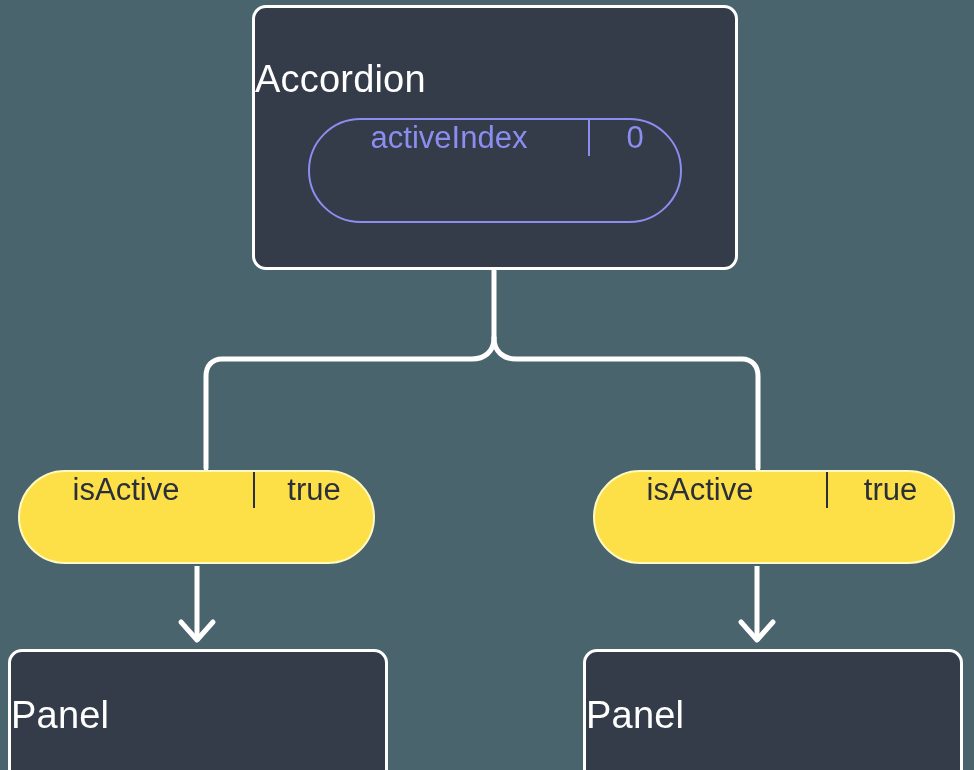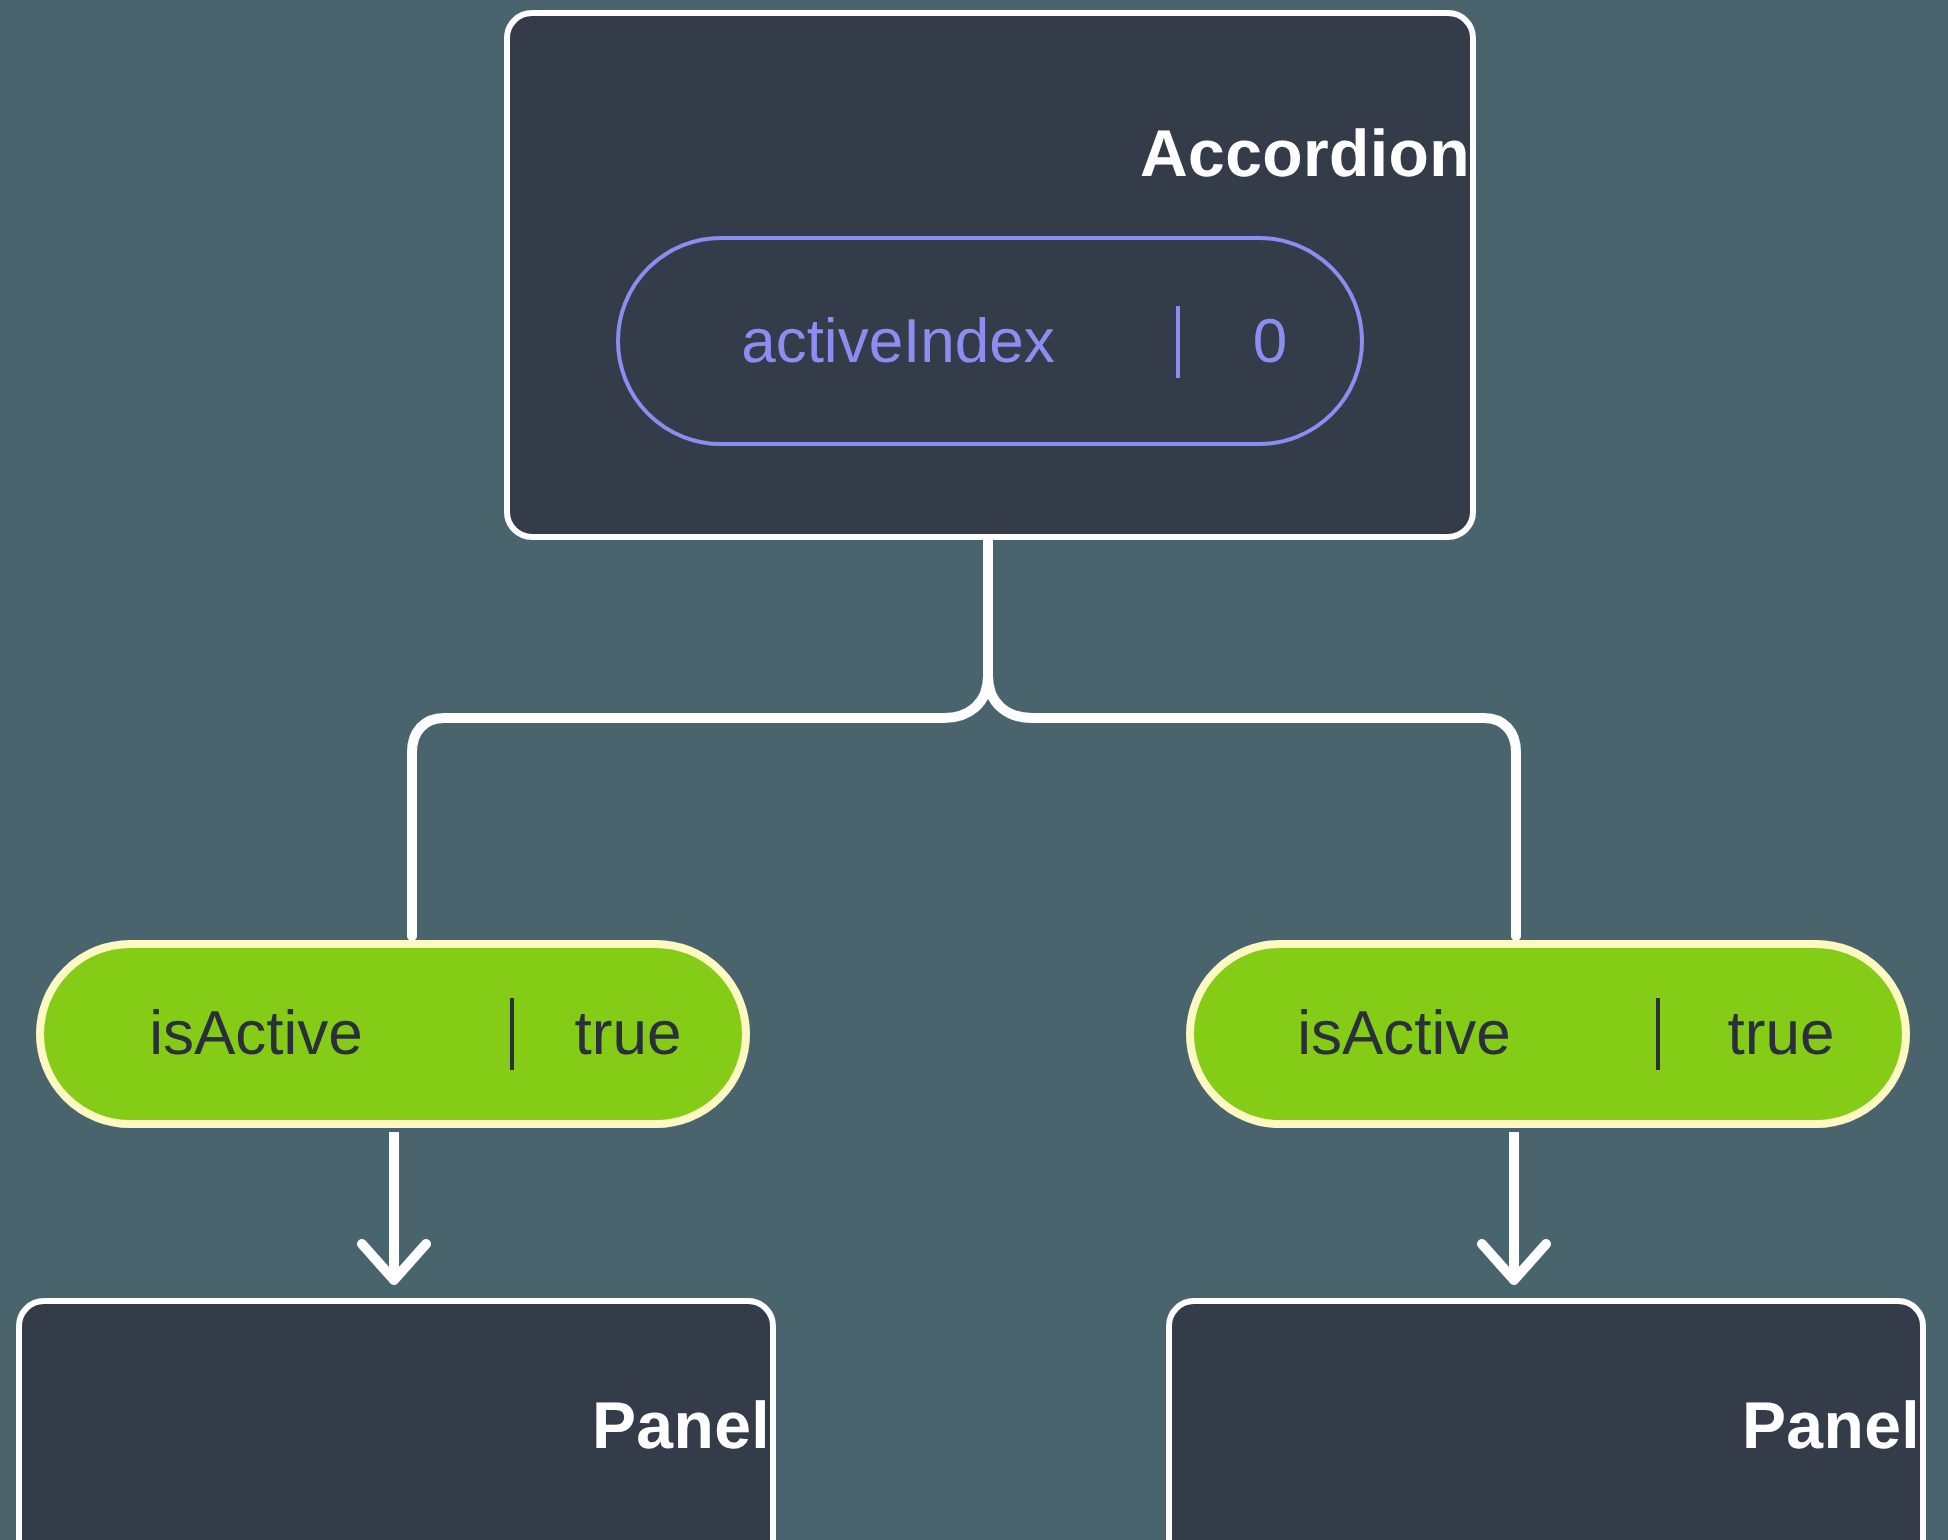--- a/index.html
+++ b/index.html
@@ -35,24 +35,24 @@
     position: absolute;
     background: #343b49;
     border: 3px solid #ffffff;
     border-radius: 14px;
     box-sizing: border-box;
   }
   .node-title {
     position: absolute;
     left: 0;
     right: 0;
-    text-align: right;
+    text-align: left;
     color: #ffffff;
-    font-size: 33px;
-    font-weight: 700;
+    font-size: 38px;
+    font-weight: 400;
     letter-spacing: 0.2px;
     white-space: nowrap;
   }
 
   #accordion-box {
     left: 252px;
     top: 5px;
     width: 486px;
     height: 265px;
   }
@@ -72,21 +72,21 @@
     width: 380px;
     height: 160px;
   }
   #panel-right-box .node-title { top: 42px; }
 
   
   .pill {
     position: absolute;
     box-sizing: border-box;
     display: flex;
-    align-items: center;
+    align-items: flex-start;
     border-radius: 999px;
     overflow: hidden;
   }
   .pill-seg {
     display: flex;
     align-items: center;
     justify-content: center;
     white-space: nowrap;
     box-sizing: border-box;
   }
@@ -105,22 +105,22 @@
     font-size: 31px;
   }
   #accordion-prop-pill .pill-key { width: 278px; }
   #accordion-prop-pill .pill-val {
     flex: 1;
     border-left: 2px solid #8b8ef0;
   }
 
   
   .pill-filled {
-    background: #84cc16;
-    border: 4px solid #fef9c3;
+    background: #fde047;
+    border: 2px solid #fef9c3;
     gap: 21px;
   }
   .pill-filled .pill-seg {
     color: #2a2f3a;
     font-size: 31px;
   }
   .pill-filled .pill-val {
     flex: 1;
     border-left: 2px solid #2a2f3a;
   }

